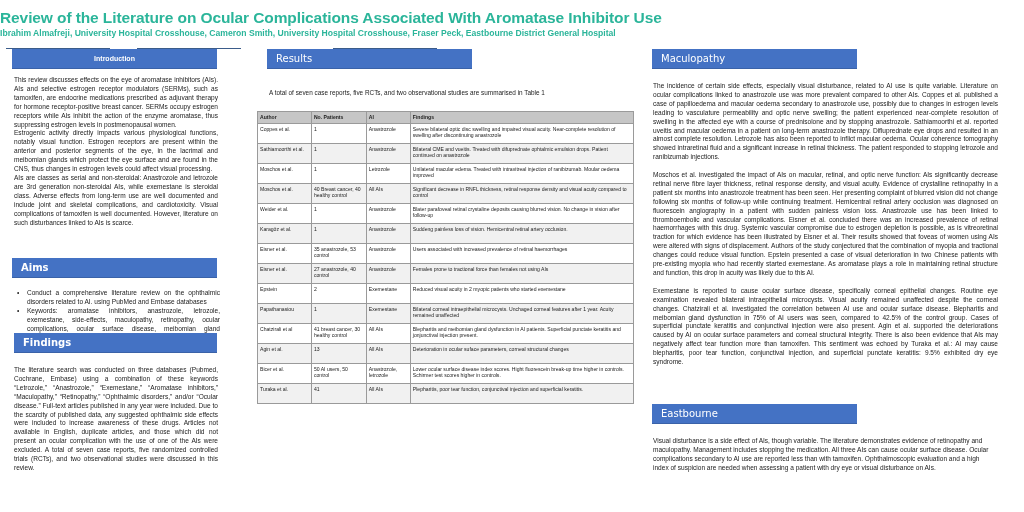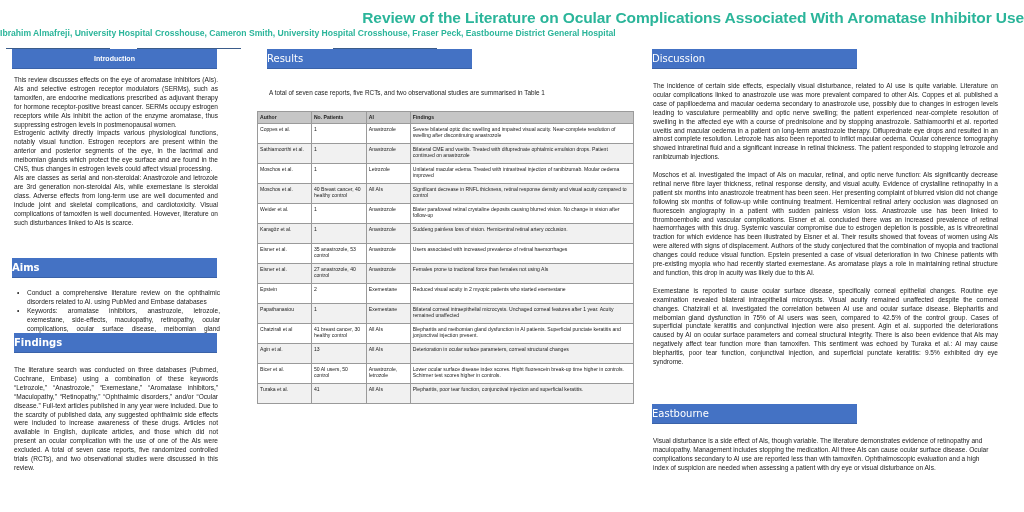--- a/index.html
+++ b/index.html
@@ -1,26 +1,26 @@
 <!DOCTYPE html>
 <html><head>
 <meta charset="utf-8">
 <style>
   * { box-sizing: border-box; margin: 0; padding: 0; }
   html, body { width: 1024px; height: 512px; overflow: hidden; background: #ffffff; }
   body { font-family: "Liberation Sans", sans-serif; color: #1a1a1a; position: relative; }
 
-  .poster-title { position: absolute; left: 0; top: 9px; width: 1024px; text-align: right; color: #2bb59a; font-weight: bold; font-size: 15.5px; letter-spacing: -0.1px; }
+  .poster-title { position: absolute; left: 0; top: 9px; width: 1024px; text-align: left; color: #2bb59a; font-weight: bold; font-size: 15.5px; letter-spacing: -0.1px; }
   .poster-authors { position: absolute; left: 0; top: 28px; width: 1024px; text-align: left; color: #2bb59a; font-weight: bold; font-size: 8.6px; }
 
   .rule { position: absolute; top: 48px; height: 1px; background: #3b5c8a; }
 
   .sec-bar { position: absolute; background: #4472c4; color: #fff; border-bottom: 1px solid #3a62a8; }
   .sec-bar.center { text-align: center; font-weight: bold; font-size: 7px; line-height: 19px; }
-  .sec-bar.left { font-size: 10px; line-height: 19px; font-family: "DejaVu Sans", sans-serif; }
+  .sec-bar.left { font-size: 10px; line-height: 19px; padding-left: 9px; font-family: "DejaVu Sans", sans-serif; }
 
   .body-text { position: absolute; font-size: 6.55px; line-height: 8.9px; text-align: justify; color: #222; }
   .body-text p { margin: 0; }
 
   .aims-list { position: absolute; left: 15px; top: 289px; width: 205px; font-size: 6.55px; line-height: 8.9px; text-align: justify; color: #222; list-style: none; }
   .aims-list li { position: relative; padding-left: 12px; }
   .aims-list li::before { content: "\2022"; position: absolute; left: 2px; top: 0; }
 
   .results-intro { position: absolute; left: 269px; top: 89px; font-size: 6.4px; color: #222; }
 
@@ -159,21 +159,21 @@
       </tr>
       <tr class="even">
         <td>Turaka et al.</td>
         <td>41</td>
         <td>All AIs</td>
         <td>Plepharitis, poor tear function, conjunctival injection and superficial keratitis.</td>
       </tr>
     </tbody>
 </table>
 
-<div class="sec-bar left" style="left:652px;top:49px;width:205px;height:20px;">Discussion</div>
+<div class="sec-bar left" style="left:652px;top:49px;width:205px;height:20px;">Maculopathy</div>
 <div class="body-text disc-text" style="left:653px;top:82px;width:345px;">
   <p>The incidence of certain side effects, especially visual disturbance, related to AI use is quite variable. Literature on ocular complications linked to anastrozole use was more prevalent compared to other AIs. Coppes et al. published a case of papilloedema and macular oedema secondary to anastrozole use, possibly due to changes in estrogen levels leading to vasculature permeability and optic nerve swelling; the patient experienced near-complete resolution of swelling in the affected eye with a course of prednisolone and by stopping anastrozole. Sathiamoorthi et al. reported uveitis and macular oedema in a patient on long-term anastrozole therapy. Difluprednate eye drops and resulted in an almost complete resolution. Letrozole has also been reported to inflict macular oedema. Ocular coherence tomography showed intraretinal fluid and a significant increase in retinal thickness. The patient responded to stopping letrozole and ranibizumab injections.</p>
   <p>Moschos et al. investigated the impact of AIs on macular, retinal, and optic nerve function: AIs significantly decrease retinal nerve fibre layer thickness, retinal response density, and visual acuity. Evidence of crystalline retinopathy in a patient six months into anastrozole treatment has been seen. Her presenting complaint of blurred vision did not change following six months of follow-up while continuing treatment. Hemicentral retinal artery occlusion was diagnosed on fluorescein angiography in a patient with sudden painless vision loss. Anastrozole use has been linked to thromboembolic and vascular complications. Eisner et al. concluded there was an increased prevalence of retinal haemorrhages with this drug. Systemic vascular compromise due to estrogen depletion is possible, as is vitreoretinal traction for which evidence has been illustrated by Eisner et al. Their results showed that foveas of women using AIs were altered with signs of displacement. Authors of the study conjectured that the combination of myopia and tractional changes could reduce visual function. Epstein presented a case of visual deterioration in two Chinese patients with pre-existing myopia who had recently started exemestane. As aromatase plays a role in maintaining retinal structure and function, this drop in acuity was likely due to this AI.</p>
   <p>Exemestane is reported to cause ocular surface disease, specifically corneal epithelial changes. Routine eye examination revealed bilateral intraepithelial microcysts. Visual acuity remained unaffected despite the corneal changes. Chatzirali et al. investigated the correlation between AI use and ocular surface disease. Blepharitis and meibomian gland dysfunction in 75% of AI users was seen, compared to 42.5% of the control group. Cases of superficial punctate keratitis and conjunctival injection were also present. Agin et al. supported the deteriorations caused by AI on ocular surface parameters and corneal structural integrity. There is also been evidence that AIs may negatively affect tear function more than tamoxifen. This sentiment was echoed by Turaka et al.: AI may cause blepharitis, poor tear function, conjunctival injection, and superficial punctate keratitis: 9.5% exhibited dry eye syndrome.</p>
 </div>
 
 <div class="sec-bar left" style="left:652px;top:404px;width:205px;height:20px;">Eastbourne</div>
 <div class="body-text" style="left:653px;top:437px;width:340px;text-align:left;">Visual disturbance is a side effect of AIs, though variable. The literature demonstrates evidence of retinopathy and maculopathy. Management includes stopping the medication. All three AIs can cause ocular surface disease. Ocular complications secondary to AI use are reported less than with tamoxifen. Ophthalmoscopic evaluation and a high index of suspicion are needed when assessing a patient with dry eye or visual disturbance on AIs.</div>
 
 </body></html>

